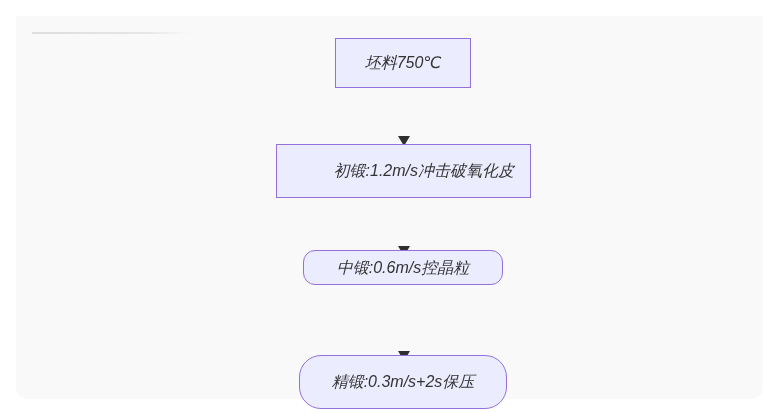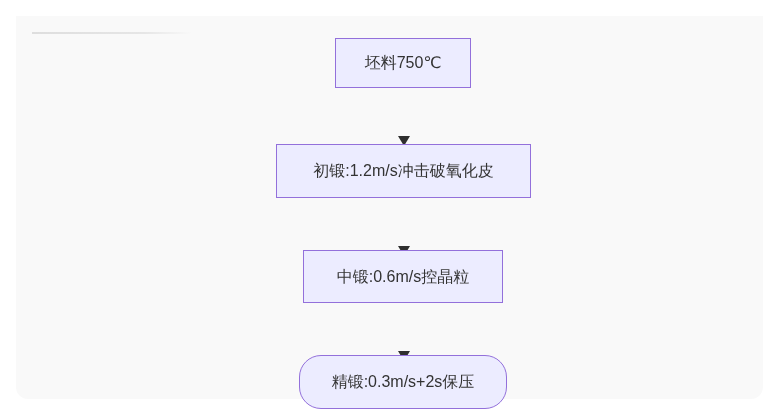--- a/index.html
+++ b/index.html
@@ -1,15 +1,15 @@
 <!DOCTYPE html>
 <html><head>
 <meta charset="utf-8">
 <style>
-  * { box-sizing: border-box; margin: 16px; padding: 0; }
+  * { box-sizing: border-box; margin: 16px; padding: 0; font-style: italic; }
   html, body {
     width: 766px; height: 413px;
     background: #ffffff;
     font-family: "Liberation Sans", "DejaVu Sans", sans-serif;
     overflow: hidden;
   }
   .canvas {
     position: absolute;
     left: 0; top: 0;
     width: 747px; height: 383px;
@@ -29,22 +29,22 @@
     color: #333333;
     font-size: 16px;
     display: flex;
     align-items: center;
     justify-content: center;
     text-align: center;
     line-height: 1.2;
     white-space: nowrap;
   }
   .node-1 { left: 303px; top: 6px;   width: 136px; height: 50px; }
-  .node-2 { left: 244px; top: 112px; width: 255px; height: 54px; }
-  .node-3 { left: 271px; top: 218px; width: 200px; height: 53px; }
+  .node-2 { left: 244px; top: 112px; width: 255px; height: 54px; justify-content: flex-end; }
+  .node-3 { left: 271px; top: 218px; width: 200px; height: 35px; border-radius: 12px; }
   .node-4 { left: 267px; top: 323px; width: 208px; height: 54px; border-radius: 22px; }
 
   .edge {
     position: absolute;
     left: 366px;
     width: 12px;
     display: flex;
     flex-direction: column;
     align-items: center;
   }

